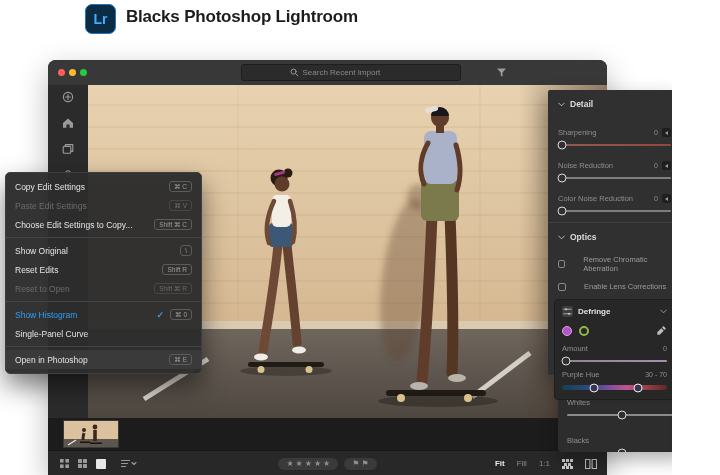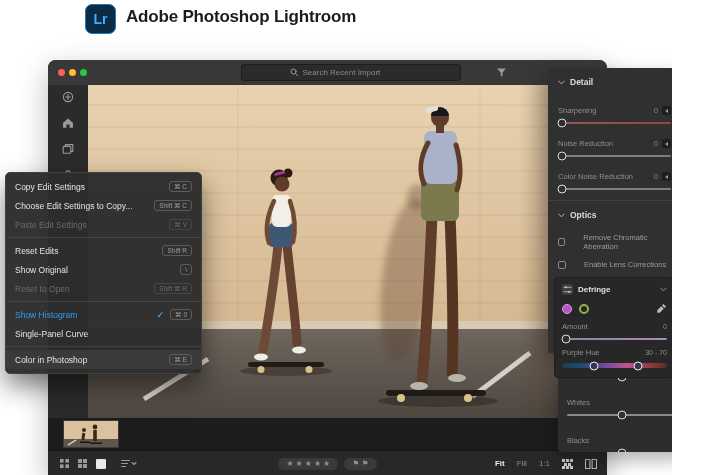--- a/index.html
+++ b/index.html
@@ -53,21 +53,21 @@
   .ctx-row .lab { white-space:nowrap; }
   .sc { margin-left:auto; border:1px solid #5c5c5c; border-radius:3px; padding:1px 4px; font-size:6.5px; color:#9c9c9c; line-height:1.2; white-space:nowrap; }
   .ctx-row.dis { color:#6b6b6b; } .ctx-row.dis .sc { color:#6b6b6b; border-color:#474747; }
   .ctx-row.act { color:#2f9ef5; }
   .ctx-row.act .chk { margin-left:auto; color:#2f9ef5; font-size:9px; font-weight:bold; }
   .ctx-row.act .sc { margin-left:6px; }
   .ctx-div { height:1px; background:#444; margin:3px 0; }
   .ctx-row.hl { background:#3a3a3a; }
 
   
-  .panel-b { position:absolute; left:548px; top:68px; width:133px; height:285px; background:#303030;
+  .panel-b { position:absolute; left:548px; top:90px; width:133px; height:285px; background:#303030;
     border-radius:2px; box-shadow:-5px 8px 20px rgba(0,0,0,.30); padding:0 10px; }
   .sec-h { display:flex; align-items:center; gap:5px; color:#dcdcdc; font-size:8.5px; font-weight:bold; padding:9px 0 4px; }
   .chev { width:7px; height:5px; }
   .srow { display:flex; align-items:center; margin-top:15px; }
   .srow .sl { font-size:7.5px; color:#8f8f8f; }
   .srow .sv { margin-left:auto; font-size:7px; color:#8f8f8f; }
   .mini-btn { width:9px; height:9px; background:#1e1e1e; border-radius:2px; margin-left:4px; display:flex; align-items:center; justify-content:center; }
   .mini-btn i { width:0; height:0; border-top:2.5px solid transparent; border-bottom:2.5px solid transparent; border-right:3.5px solid #9a9a9a; }
   .s-track { position:relative; height:2px; background:#7e7e7e; border-radius:1px; margin-top:7px; }
   .s-track.red { background:linear-gradient(90deg,#8f5b52,#93473e); }
@@ -118,21 +118,21 @@
   svg .fg { fill:#9a9a9a; } svg .fb { fill:#bdbdbd; }
 </style>
 </head>
 <body>
 
 <div id="stage">
 
   <div class="app-logo">
       <span>Lr</span>
     </div>
-  <div class="app-title">Adobe Photoshop Lightroom</div>
+  <div class="app-title">Blacks Photoshop Lightroom</div>
 
   <div class="win">
     <div class="titlebar">
       <span class="tl r"></span>
       <span class="tl y"></span>
       <span class="tl g"></span>
       <div class="searchbox">
         <svg width="9" height="9" viewBox="0 0 10 10">
             <circle class="st" cx="4" cy="4" r="2.8"></circle>
             <path class="st" d="M6.2 6.2 L8.8 8.8"></path>
@@ -507,50 +507,50 @@
         <span class="hue-knob at70"></span>
       </div>
     </div>
   </div>
 
   <div class="ctx">
     <div class="ctx-row">
       <span class="lab">Copy Edit Settings</span>
       <span class="sc">⌘ C</span>
     </div>
+    <div class="ctx-row dis">
+      <span class="lab">Paste Edit Settings</span>
+      <span class="sc">⌘ V</span>
+    </div>
     <div class="ctx-row">
       <span class="lab">Choose Edit Settings to Copy...</span>
       <span class="sc">Shift ⌘ C</span>
     </div>
-    <div class="ctx-row dis">
-      <span class="lab">Paste Edit Settings</span>
-      <span class="sc">⌘ V</span>
-    </div>
     <div class="ctx-div"></div>
+    <div class="ctx-row">
+      <span class="lab">Show Original</span>
+      <span class="sc">\</span>
+    </div>
     <div class="ctx-row">
       <span class="lab">Reset Edits</span>
       <span class="sc">Shift R</span>
-    </div>
-    <div class="ctx-row">
-      <span class="lab">Show Original</span>
-      <span class="sc">\</span>
     </div>
     <div class="ctx-row dis">
       <span class="lab">Reset to Open</span>
       <span class="sc">Shift ⌘ R</span>
     </div>
     <div class="ctx-div"></div>
     <div class="ctx-row act">
       <span class="lab">Show Histogram</span>
       <span class="chk">✓</span>
       <span class="sc">⌘ 0</span>
     </div>
     <div class="ctx-row">
       <span class="lab">Single-Panel Curve</span>
     </div>
     <div class="ctx-div"></div>
     <div class="ctx-row hl">
-      <span class="lab">Color in Photoshop</span>
+      <span class="lab">Open in Photoshop</span>
       <span class="sc">⌘ E</span>
     </div>
   </div>
 
 </div>
 
 </body></html>

